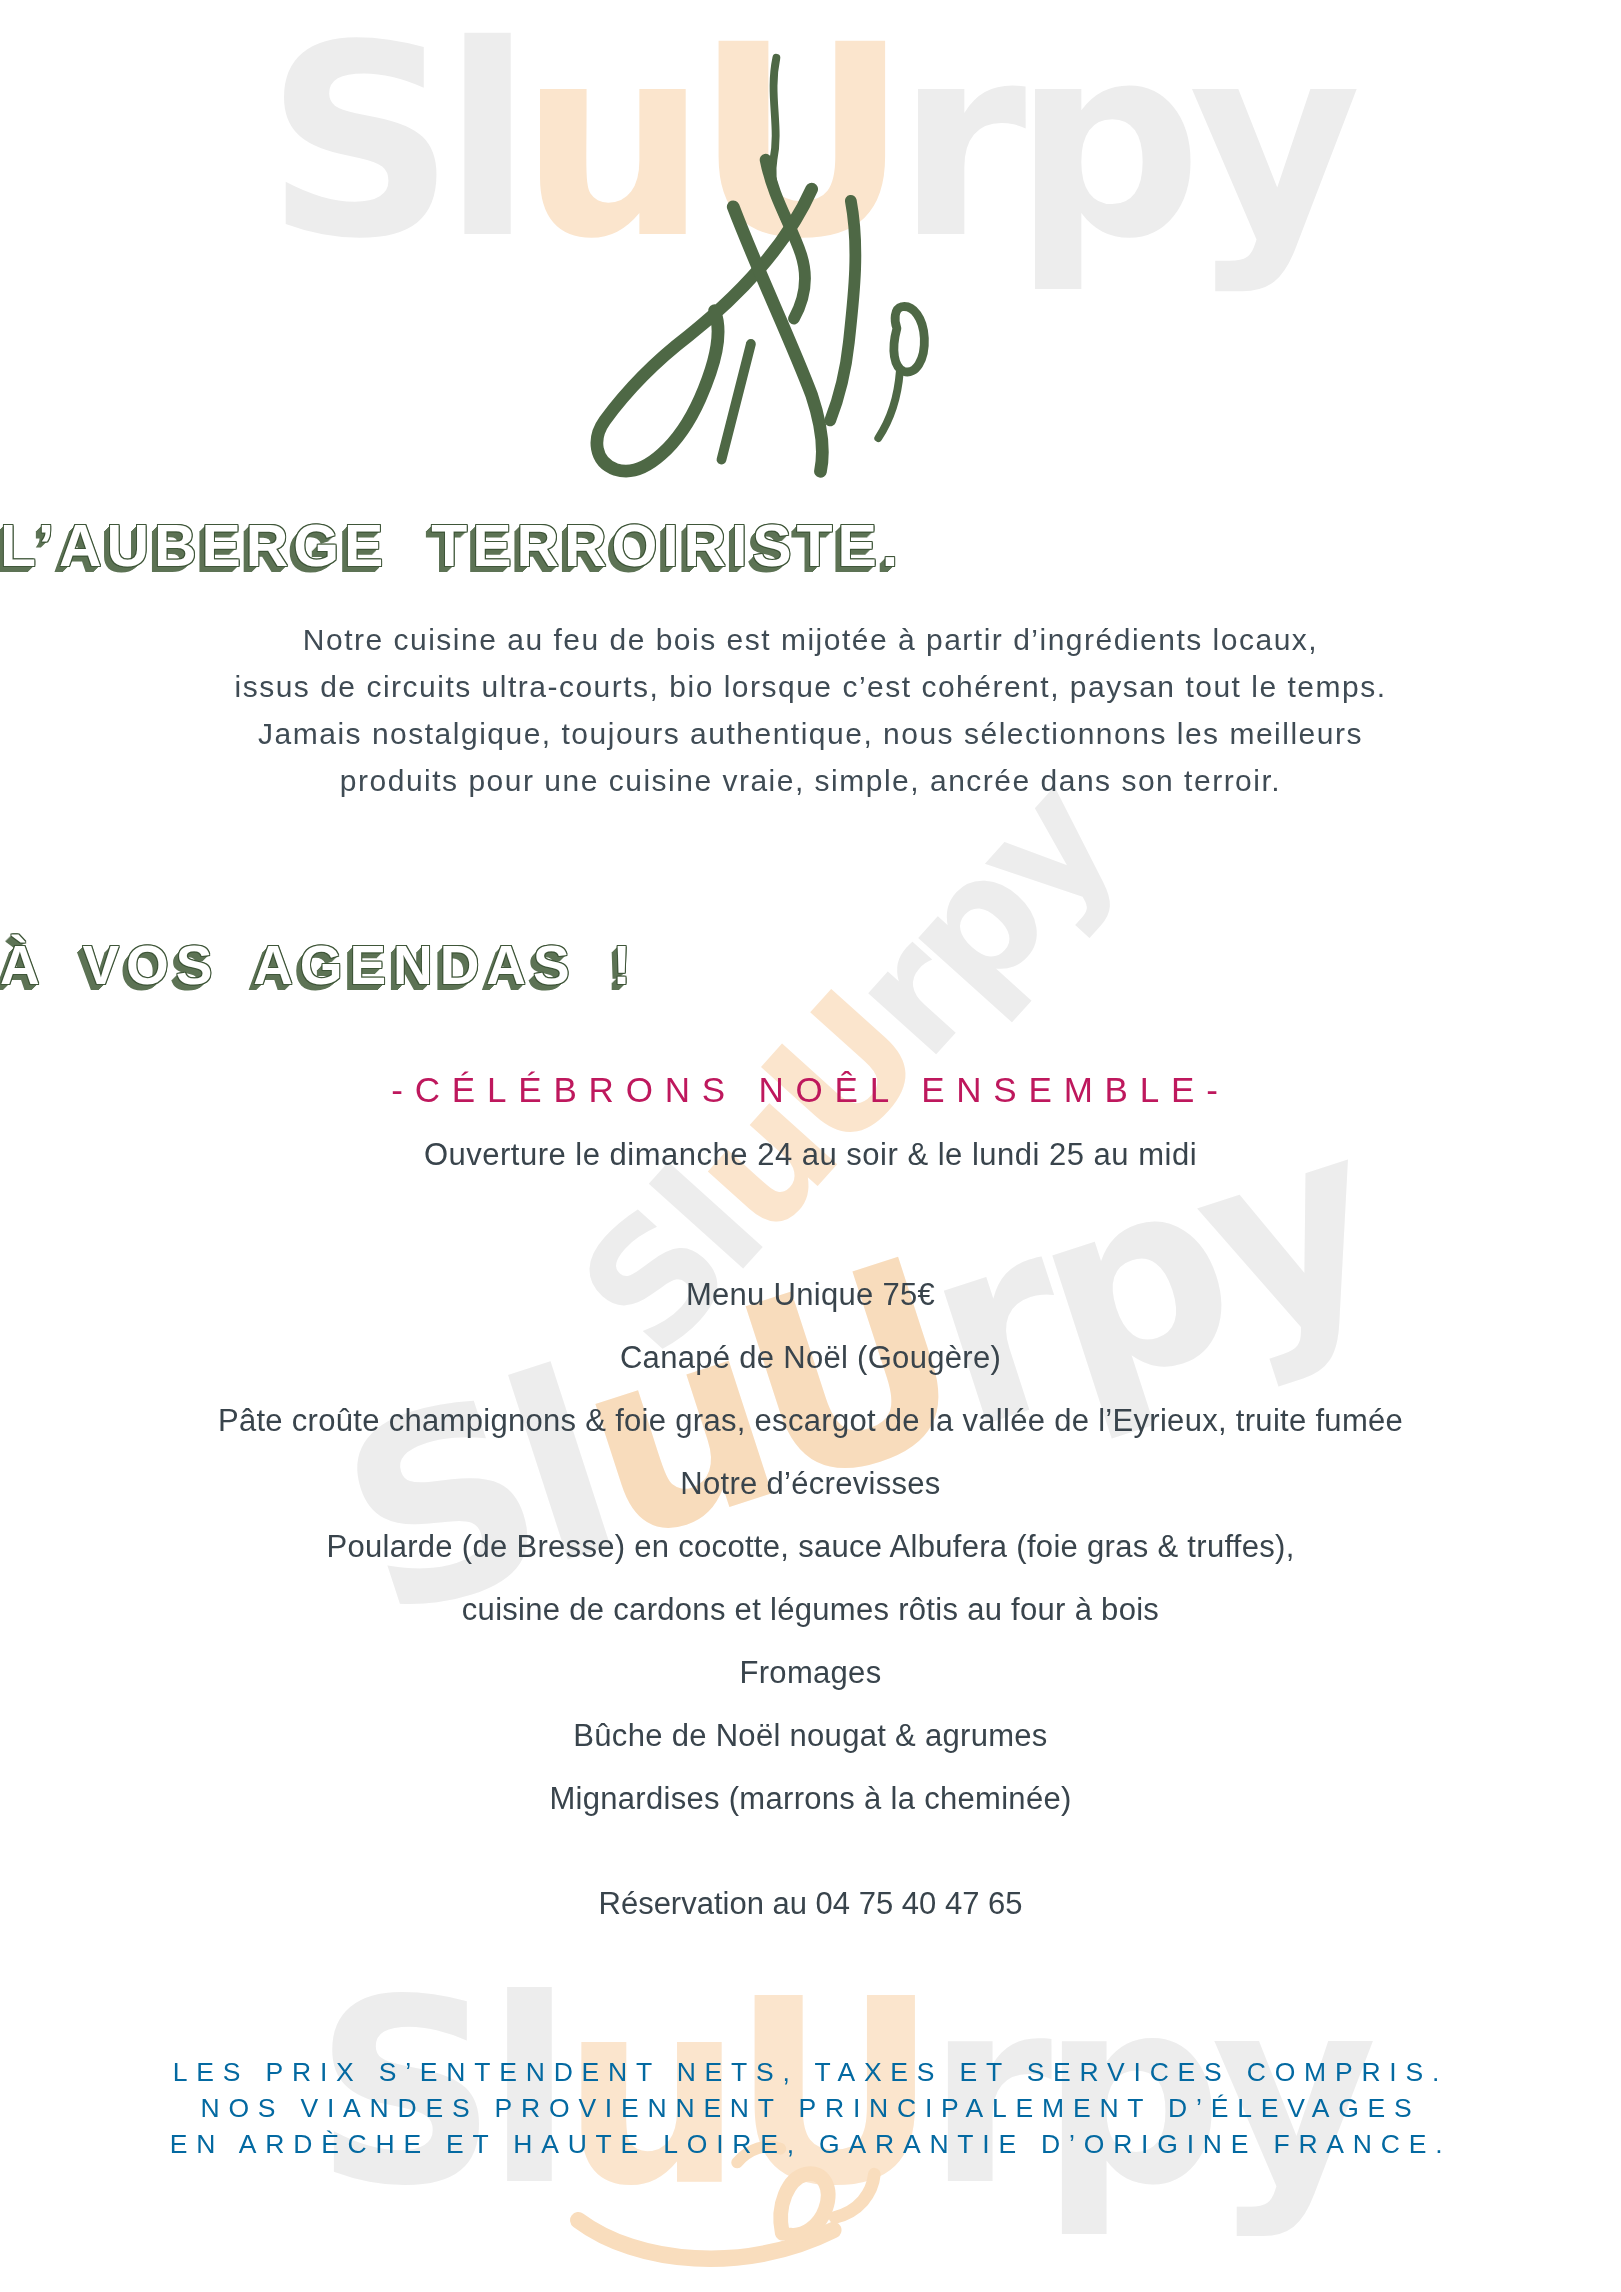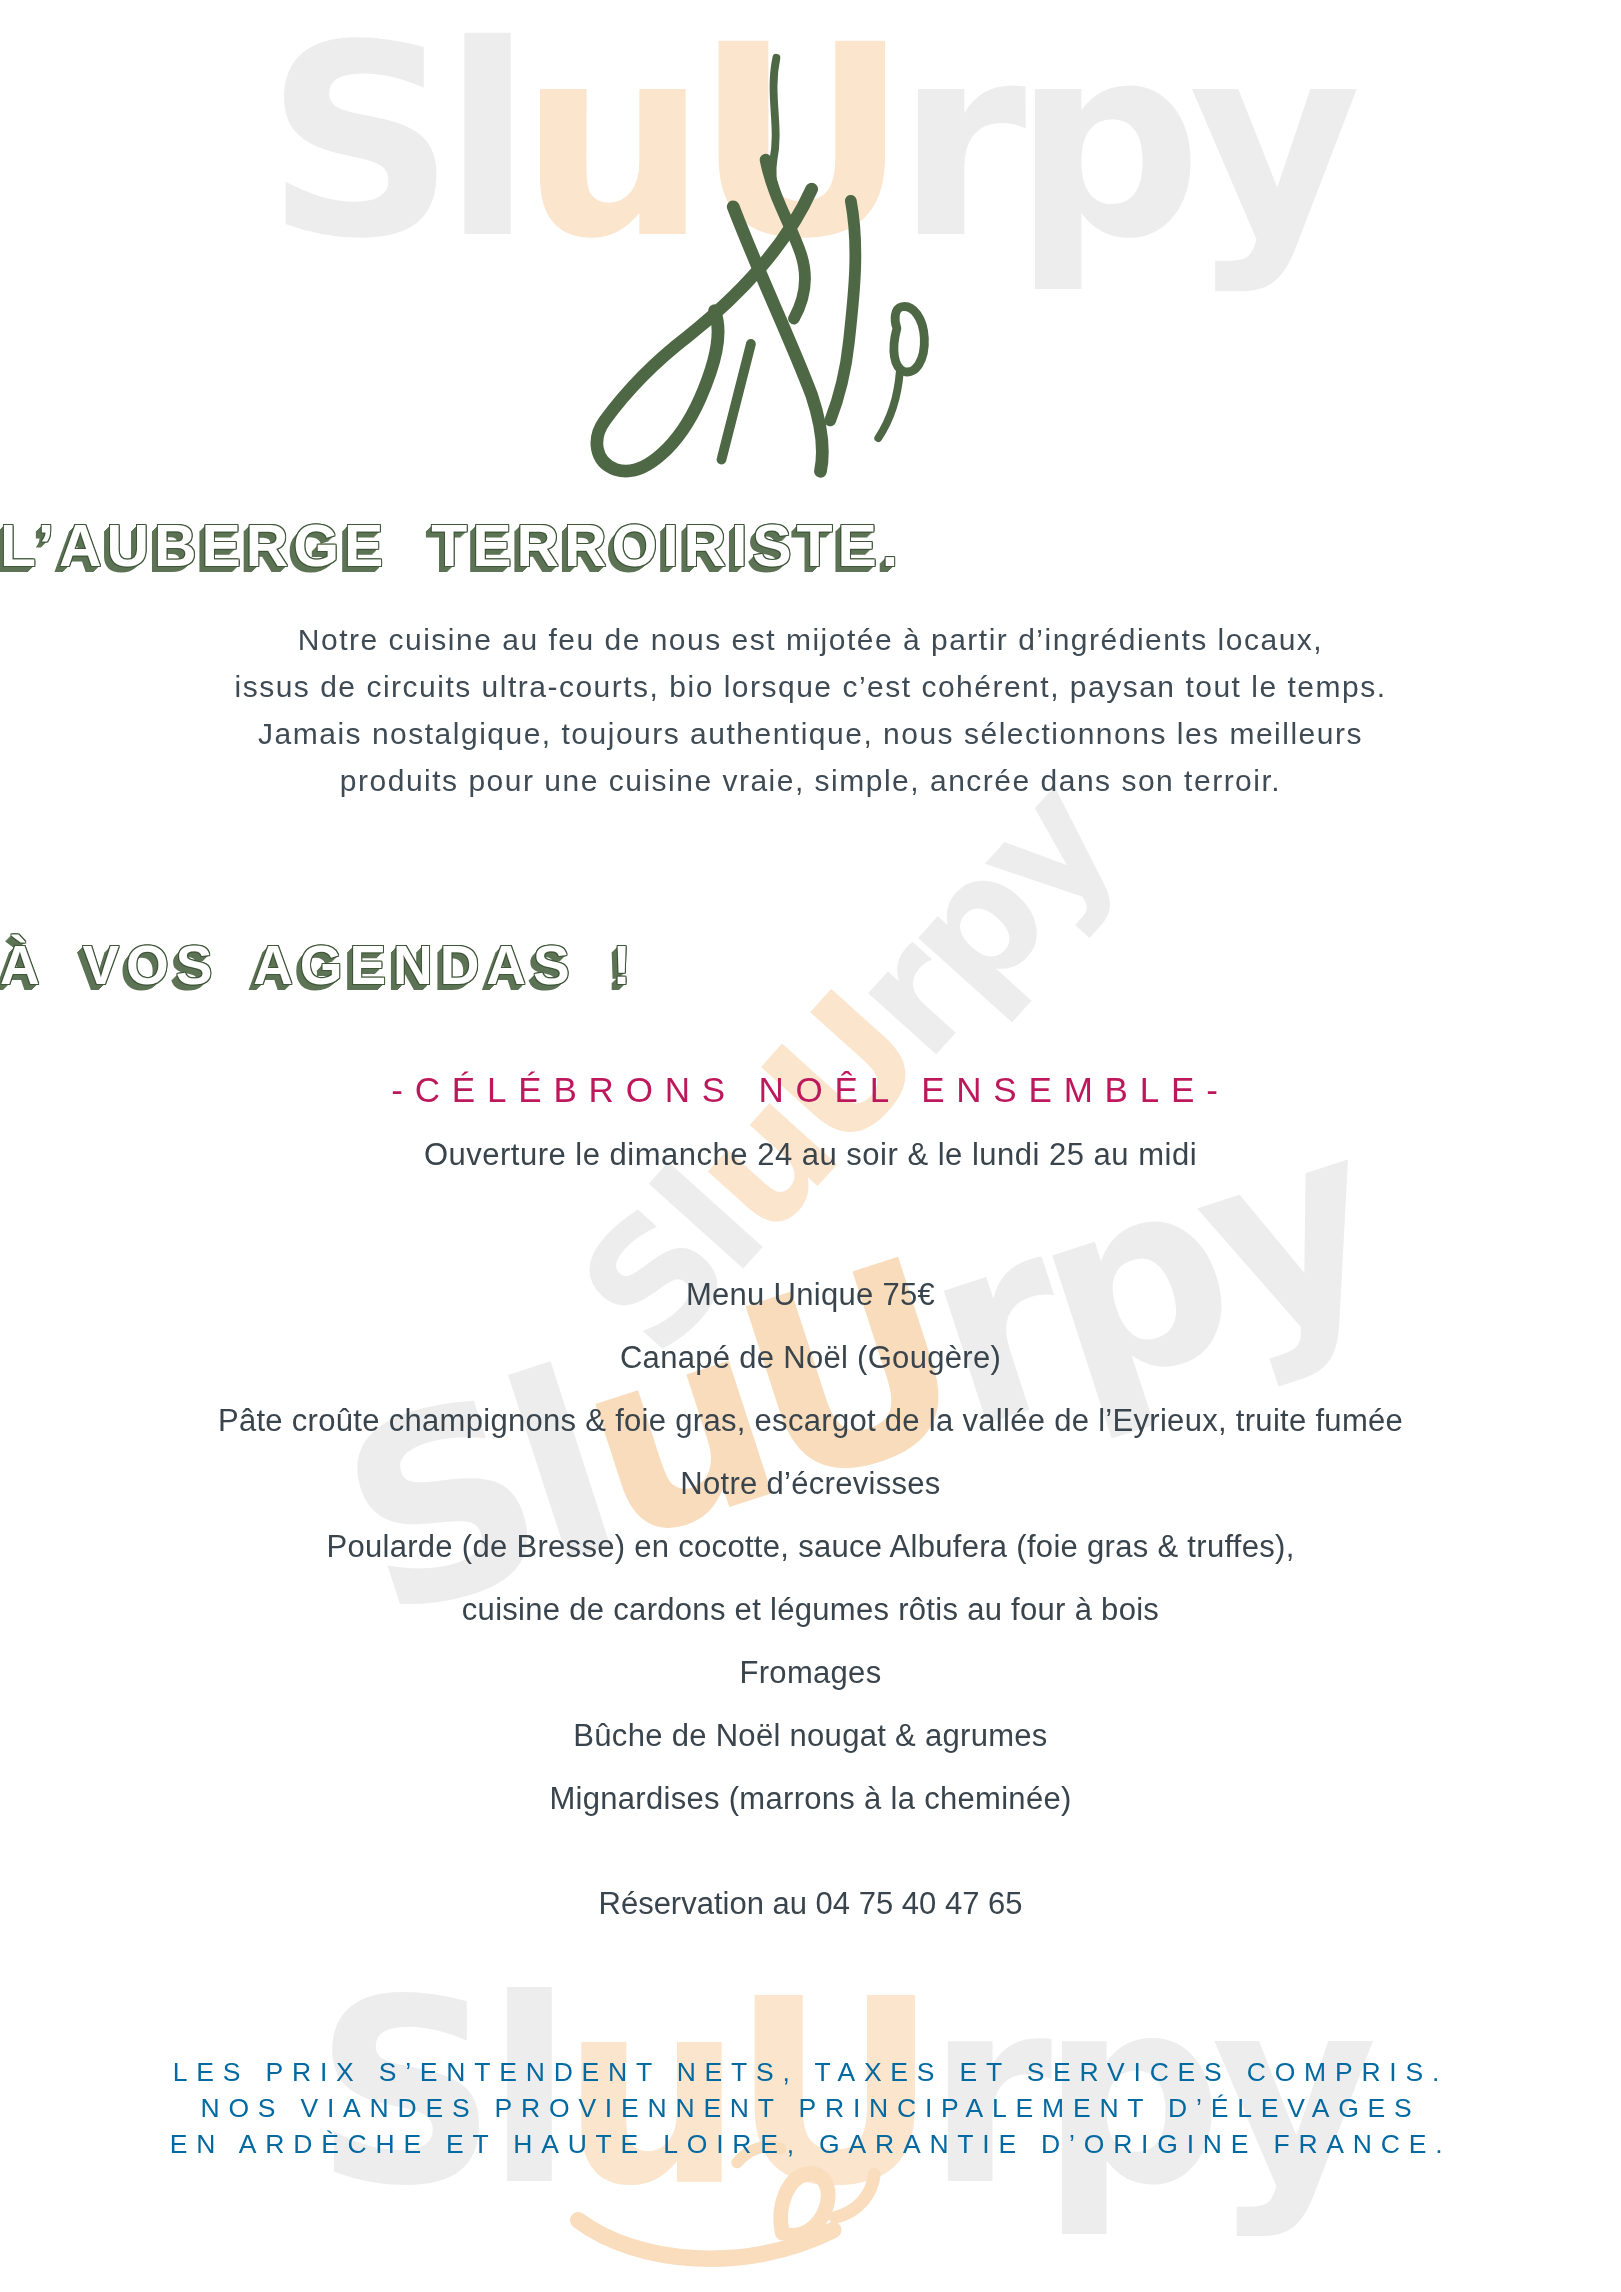--- a/index.html
+++ b/index.html
@@ -83,21 +83,21 @@
     <path d="M188,166 C214,234 246,300 268,358 C277,385 282,412 277,436" stroke-width="13"></path>
     <path d="M308,160 C317,208 311,258 306,304 C303,332 297,358 287,384" stroke-width="12"></path>
     <path d="M206,306 C196,346 186,386 176,424" stroke-width="10"></path>
     <path d="M355,290 C349,312 352,330 362,334 C374,338 384,322 383,300 C382,280 372,266 360,268 C352,270 352,282 355,290" stroke-width="9"></path>
     <path d="M358,334 C356,360 348,384 336,402" stroke-width="8"></path>
   </svg>
 
   <div class="display title">L’AUBERGE TERROIRISTE.</div>
 
   <div class="textblock intro">
-    <div>Notre cuisine au feu de nous est mijotée à partir d’ingrédients locaux,</div>
+    <div>Notre cuisine au feu de bois est mijotée à partir d’ingrédients locaux,</div>
     <div>issus de circuits ultra-courts, bio lorsque c’est cohérent, paysan tout le temps.</div>
     <div>Jamais nostalgique, toujours authentique, nous sélectionnons les meilleurs</div>
     <div>produits pour une cuisine vraie, simple, ancrée dans son terroir.</div>
   </div>
 
   <div class="display agenda-heading">À VOS AGENDAS !</div>
 
   <div class="textblock christmas">-CÉLÉBRONS NOÊL ENSEMBLE-</div>
 
   <div class="textblock opening">Ouverture le dimanche 24 au soir &amp; le lundi 25 au midi</div>

